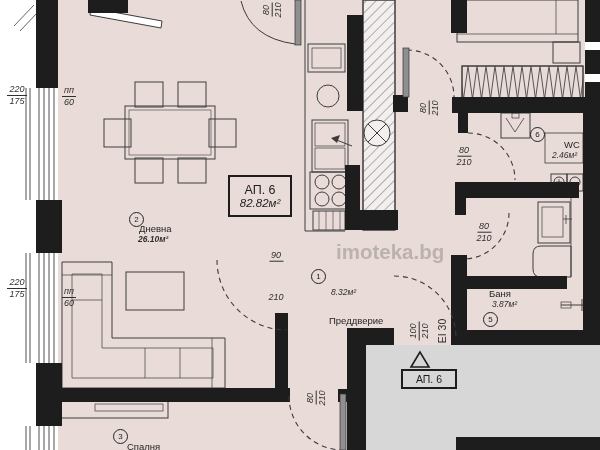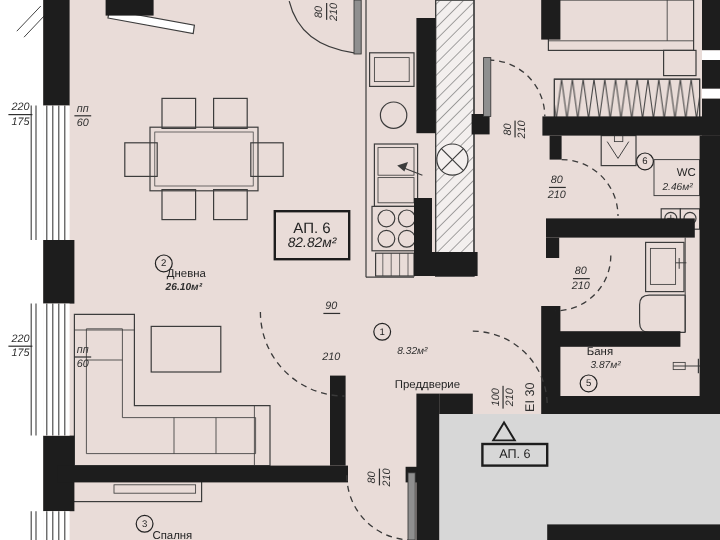--- a/index.html
+++ b/index.html
@@ -239,20 +239,21 @@
       <g fill="#8f8f8f" stroke="#333" stroke-width="0.7">
         <rect x="295" y="0" width="6" height="45"></rect>
         <rect x="403" y="48" width="6" height="49"></rect>
         <rect x="340" y="394" width="6" height="56"></rect>
       </g>
     </g>
 
     <polygon points="420,352 411,367 429,367" fill="none" stroke="#1d1d1d" stroke-width="1.6"></polygon>
   </svg>
 
+  <div class="wm-site">imoteka.bg</div>
 
   <div class="frac" style="left:2px;top:84px;width:30px;">
     <span class="num">220</span>
       <span>175</span>
   </div>
   <div class="frac" style="left:59px;top:85px;width:20px;">
     <span class="num">пп</span>
       <span>60</span>
   </div>
   <div class="frac" style="left:2px;top:277px;width:30px;">

